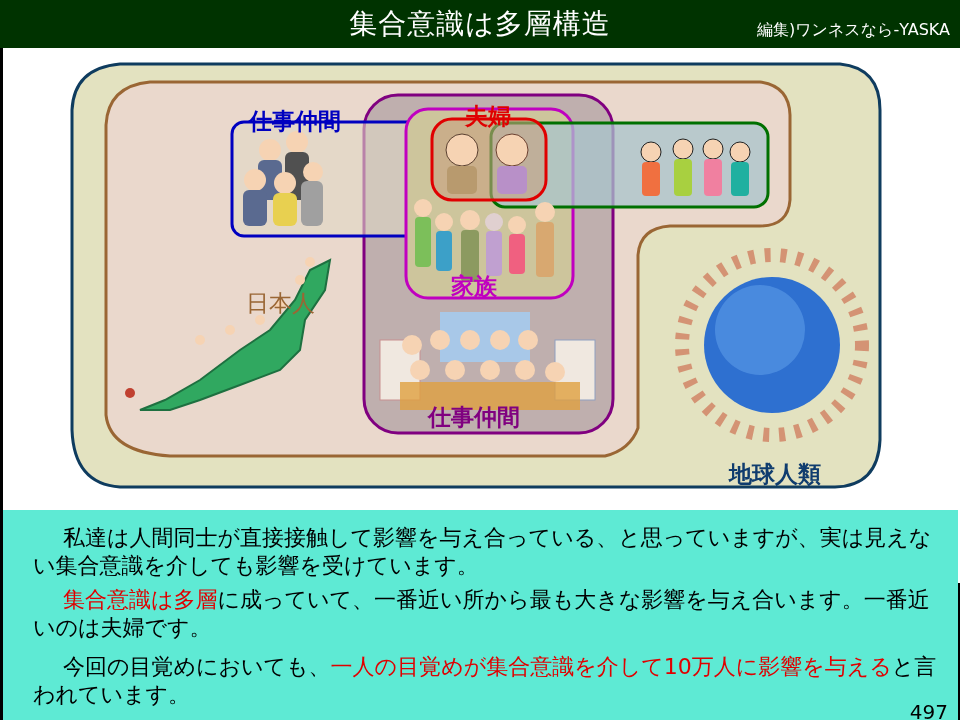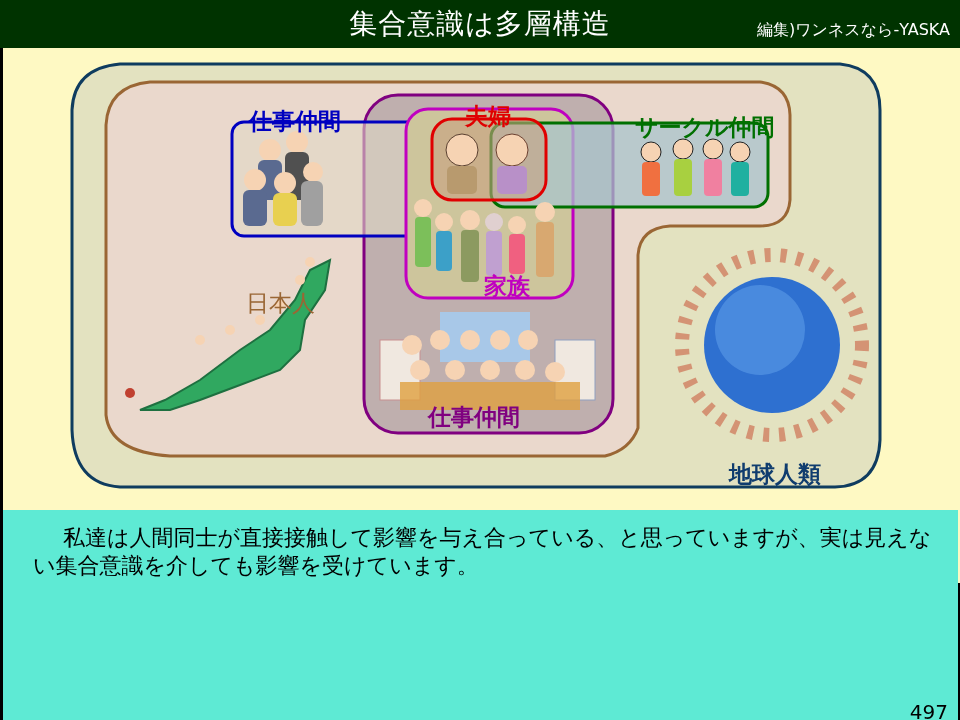--- a/index.html
+++ b/index.html
@@ -1,20 +1,20 @@
 <!DOCTYPE html>
 <html><head>
 <meta charset="utf-8">
 <style>
   html, body { margin:0; padding:0; }
   body { width:960px; height:720px; position:relative; overflow:hidden; background:#000; font-family:"DejaVu Sans", sans-serif; }
   .title-bar { position:absolute; left:0; top:0; width:960px; height:48px; background:#003300; }
   .title { position:absolute; left:0; top:0; width:960px; height:48px; line-height:48px; text-align:center; color:#fff; font-size:28px; letter-spacing:1px;border-radius:6px; }
   .credit { position:absolute; right:10px; top:20px; color:#fff; font-size:16px; }
-  .diagram-area { position:absolute; left:3px; top:48px; width:957px; height:535px; background:#fef9c3; }
+  .diagram-area { position:absolute; left:3px; top:48px; width:957px; height:535px; background:#ffffff; }
   .text-area { position:absolute; left:3px; top:510px; width:955px; height:216px; background:#5eead4; }
   svg.diagram { position:absolute; left:0; top:0; }
   .label { position:absolute; font-weight:bold; font-size:23px; white-space:nowrap; line-height:1; }
   .para { position:absolute; left:30px; width:910px; font-size:22px; line-height:28px; color:#000; }
   .para .red { color:#E00000; }
   .page-num { position:absolute; right:10px; bottom:2px; font-size:20px; color:#000;margin-left:31px; }
 </style>
 </head>
 <body>
 
@@ -110,25 +110,30 @@
     </g>
     <g>
       <circle cx="772" cy="345" r="68" fill="#2E70D0"></circle>
       <circle cx="760" cy="330" r="45" fill="#5C9BE8" opacity="0.6"></circle>
       <circle cx="772" cy="345" r="90" fill="none" stroke="#D08060" stroke-width="14" stroke-dasharray="6 10" opacity="0.8"></circle>
     </g>
   </svg>
 
   <div class="label" style="left:246px; top:62px; color:#0000C0;">仕事仲間</div>
   <div class="label" style="left:462px; top:57px; color:#E00000;">夫婦</div>
-  <div class="label" style="left:632px; top:68px; color:#007000;">サークル仲間</div>
-  <div class="label" style="left:481px; top:227px; color:#C000C0;">家族</div>
+  <div class="label" style="left:448px; top:227px; color:#C000C0;">家族</div>
   <div class="label" style="left:196px; top:244px; color:#9A6634; font-weight:normal;margin-left:47px;">日本人</div>
   <div class="label" style="left:425px; top:358px; color:#800080;">仕事仲間</div>
   <div class="label" style="left:716px; top:415px; color:#0F3C6E;margin-left:10px;">地球人類</div>
 </div>
 
 <div class="text-area">
   <div class="para" style="top:14px; text-indent:30px;">
     <span>私達は人間同士が直接接触して影響を与え合っている、と思っていますが、実は見えない集合意識を介しても影響を受けています。</span>
   </div>
+  <div class="para" style="top:76px; text-indent:30px;">
+    <span class="red">集合意識は多層</span><span>に成っていて、一番近い所から最も大きな影響を与え合います。一番近いのは夫婦です。</span>
+  </div>
+  <div class="para" style="top:143px; text-indent:30px;">
+    <span>今回の目覚めにおいても、</span><span class="red">一人の目覚めが集合意識を介して10万人に影響を与える</span><span>と言われています。</span>
+  </div>
   <div class="page-num">497</div>
 </div>
 
 </body></html>

